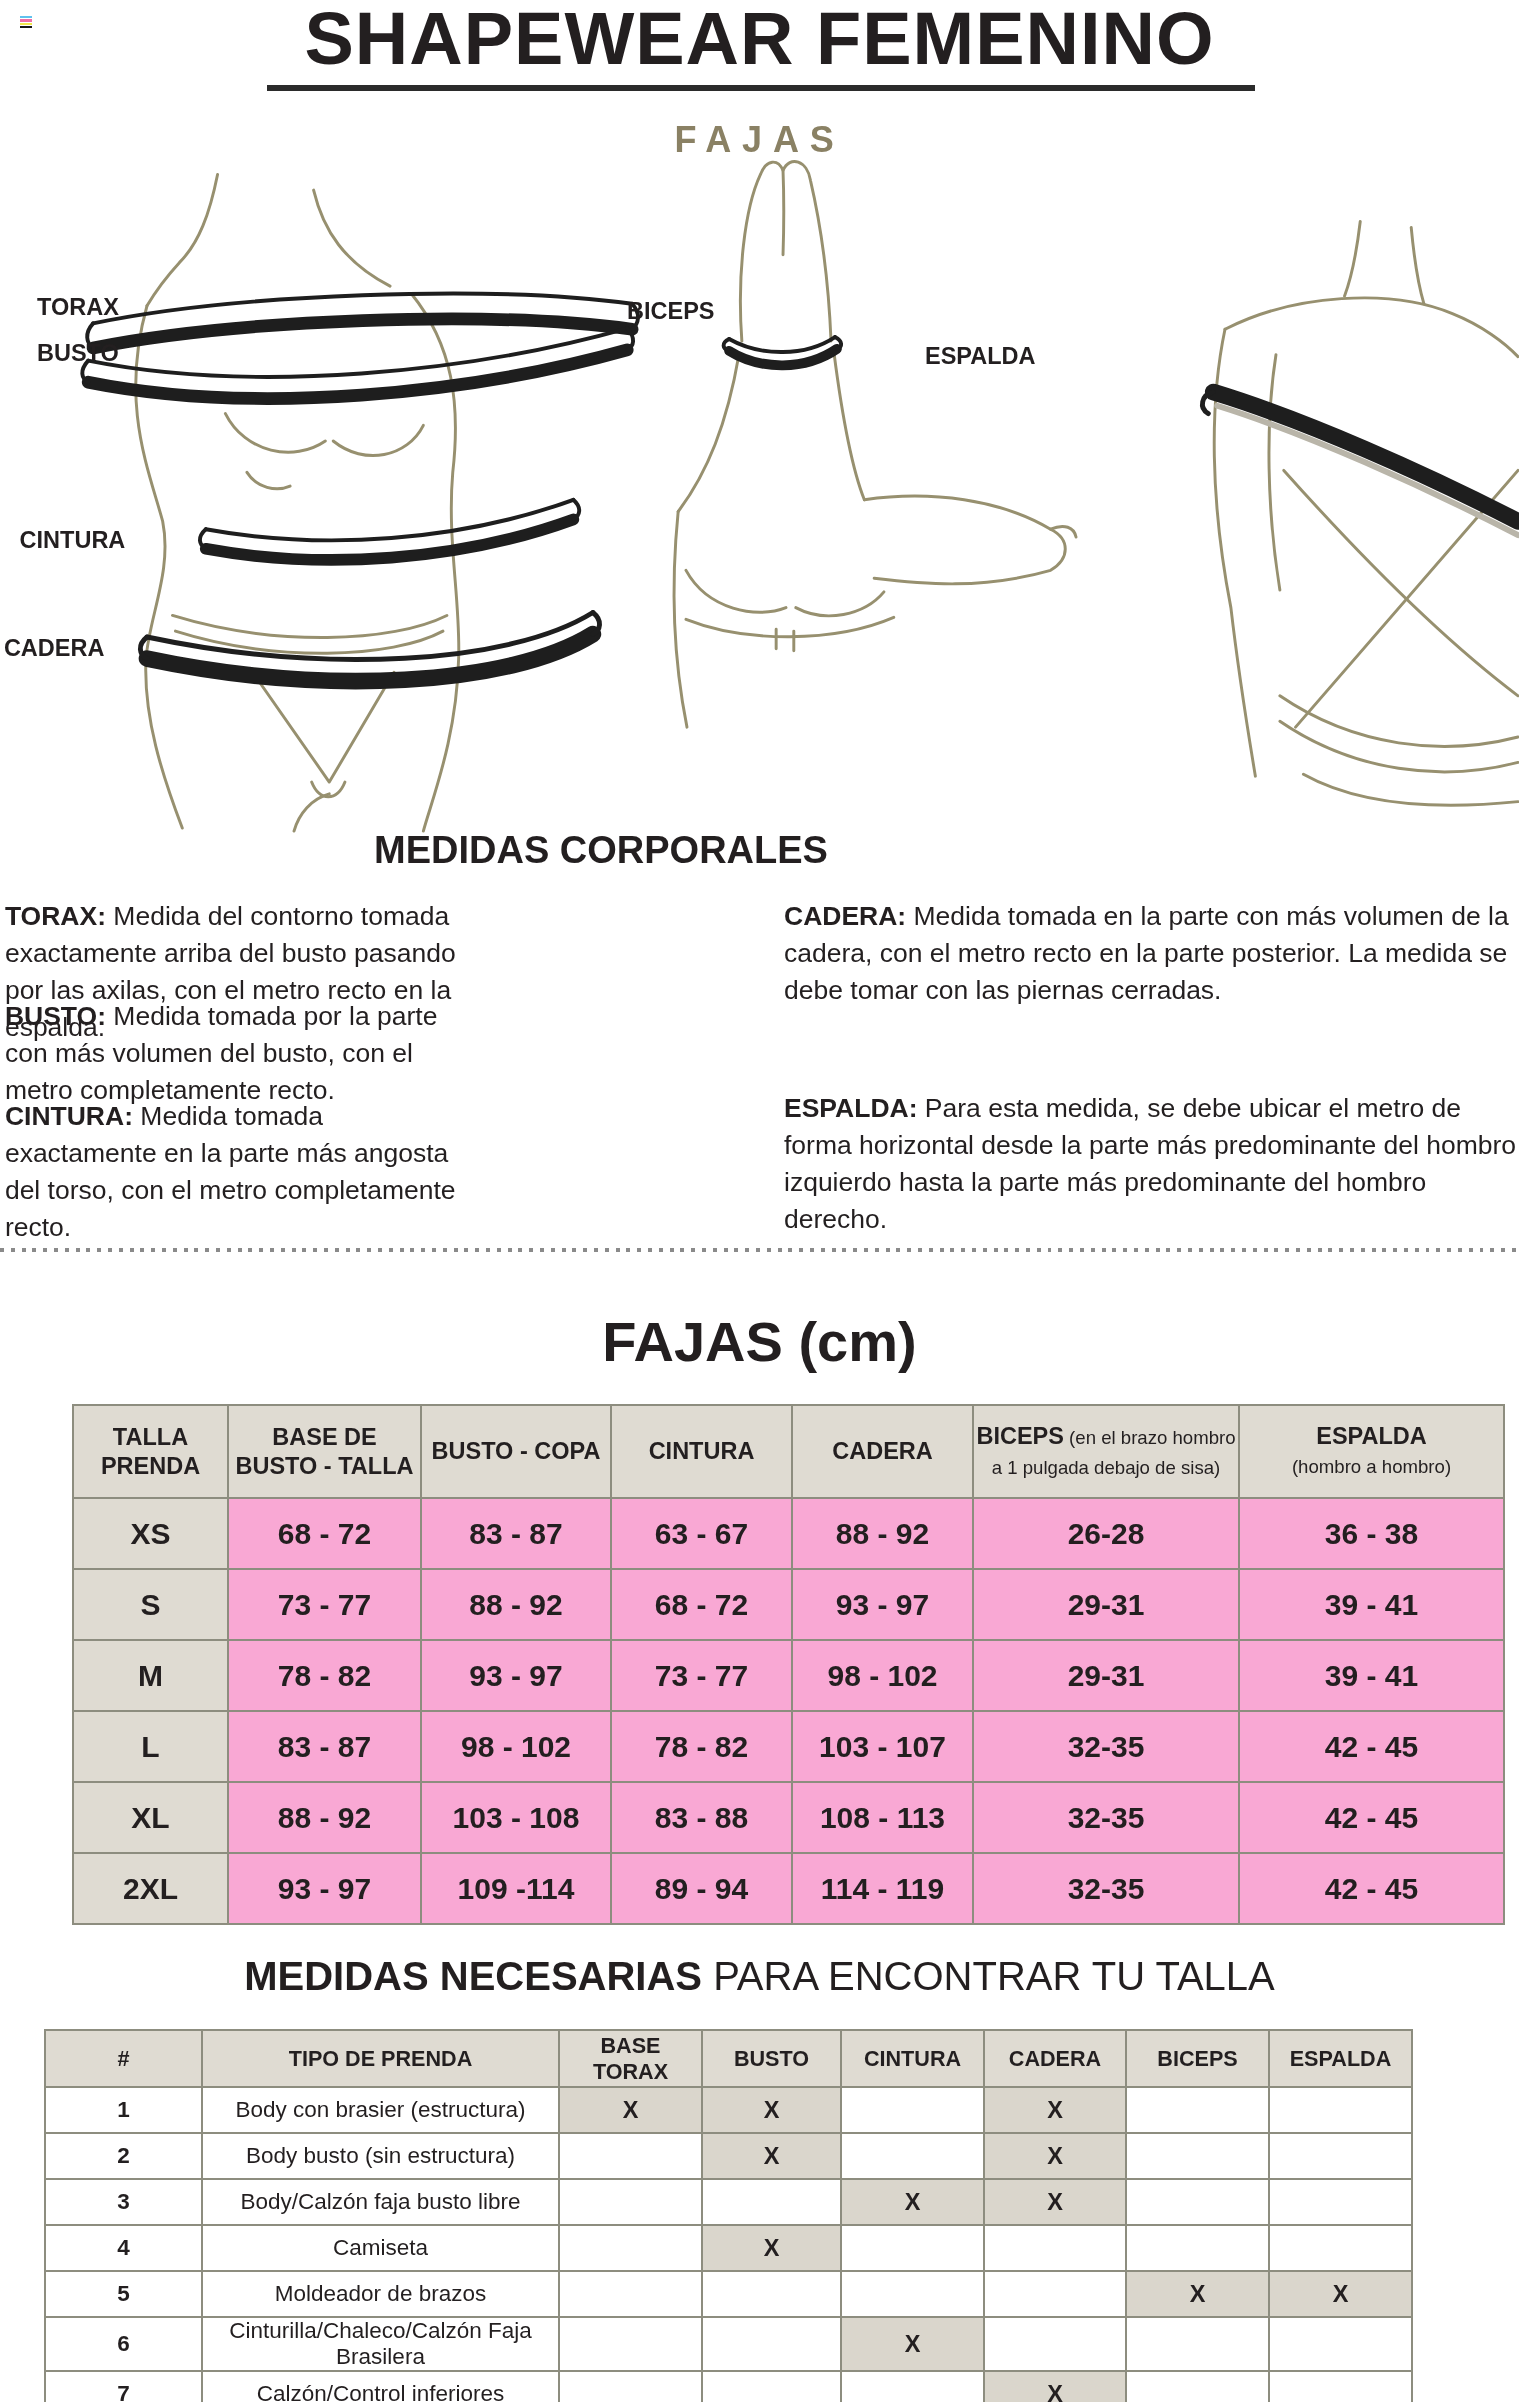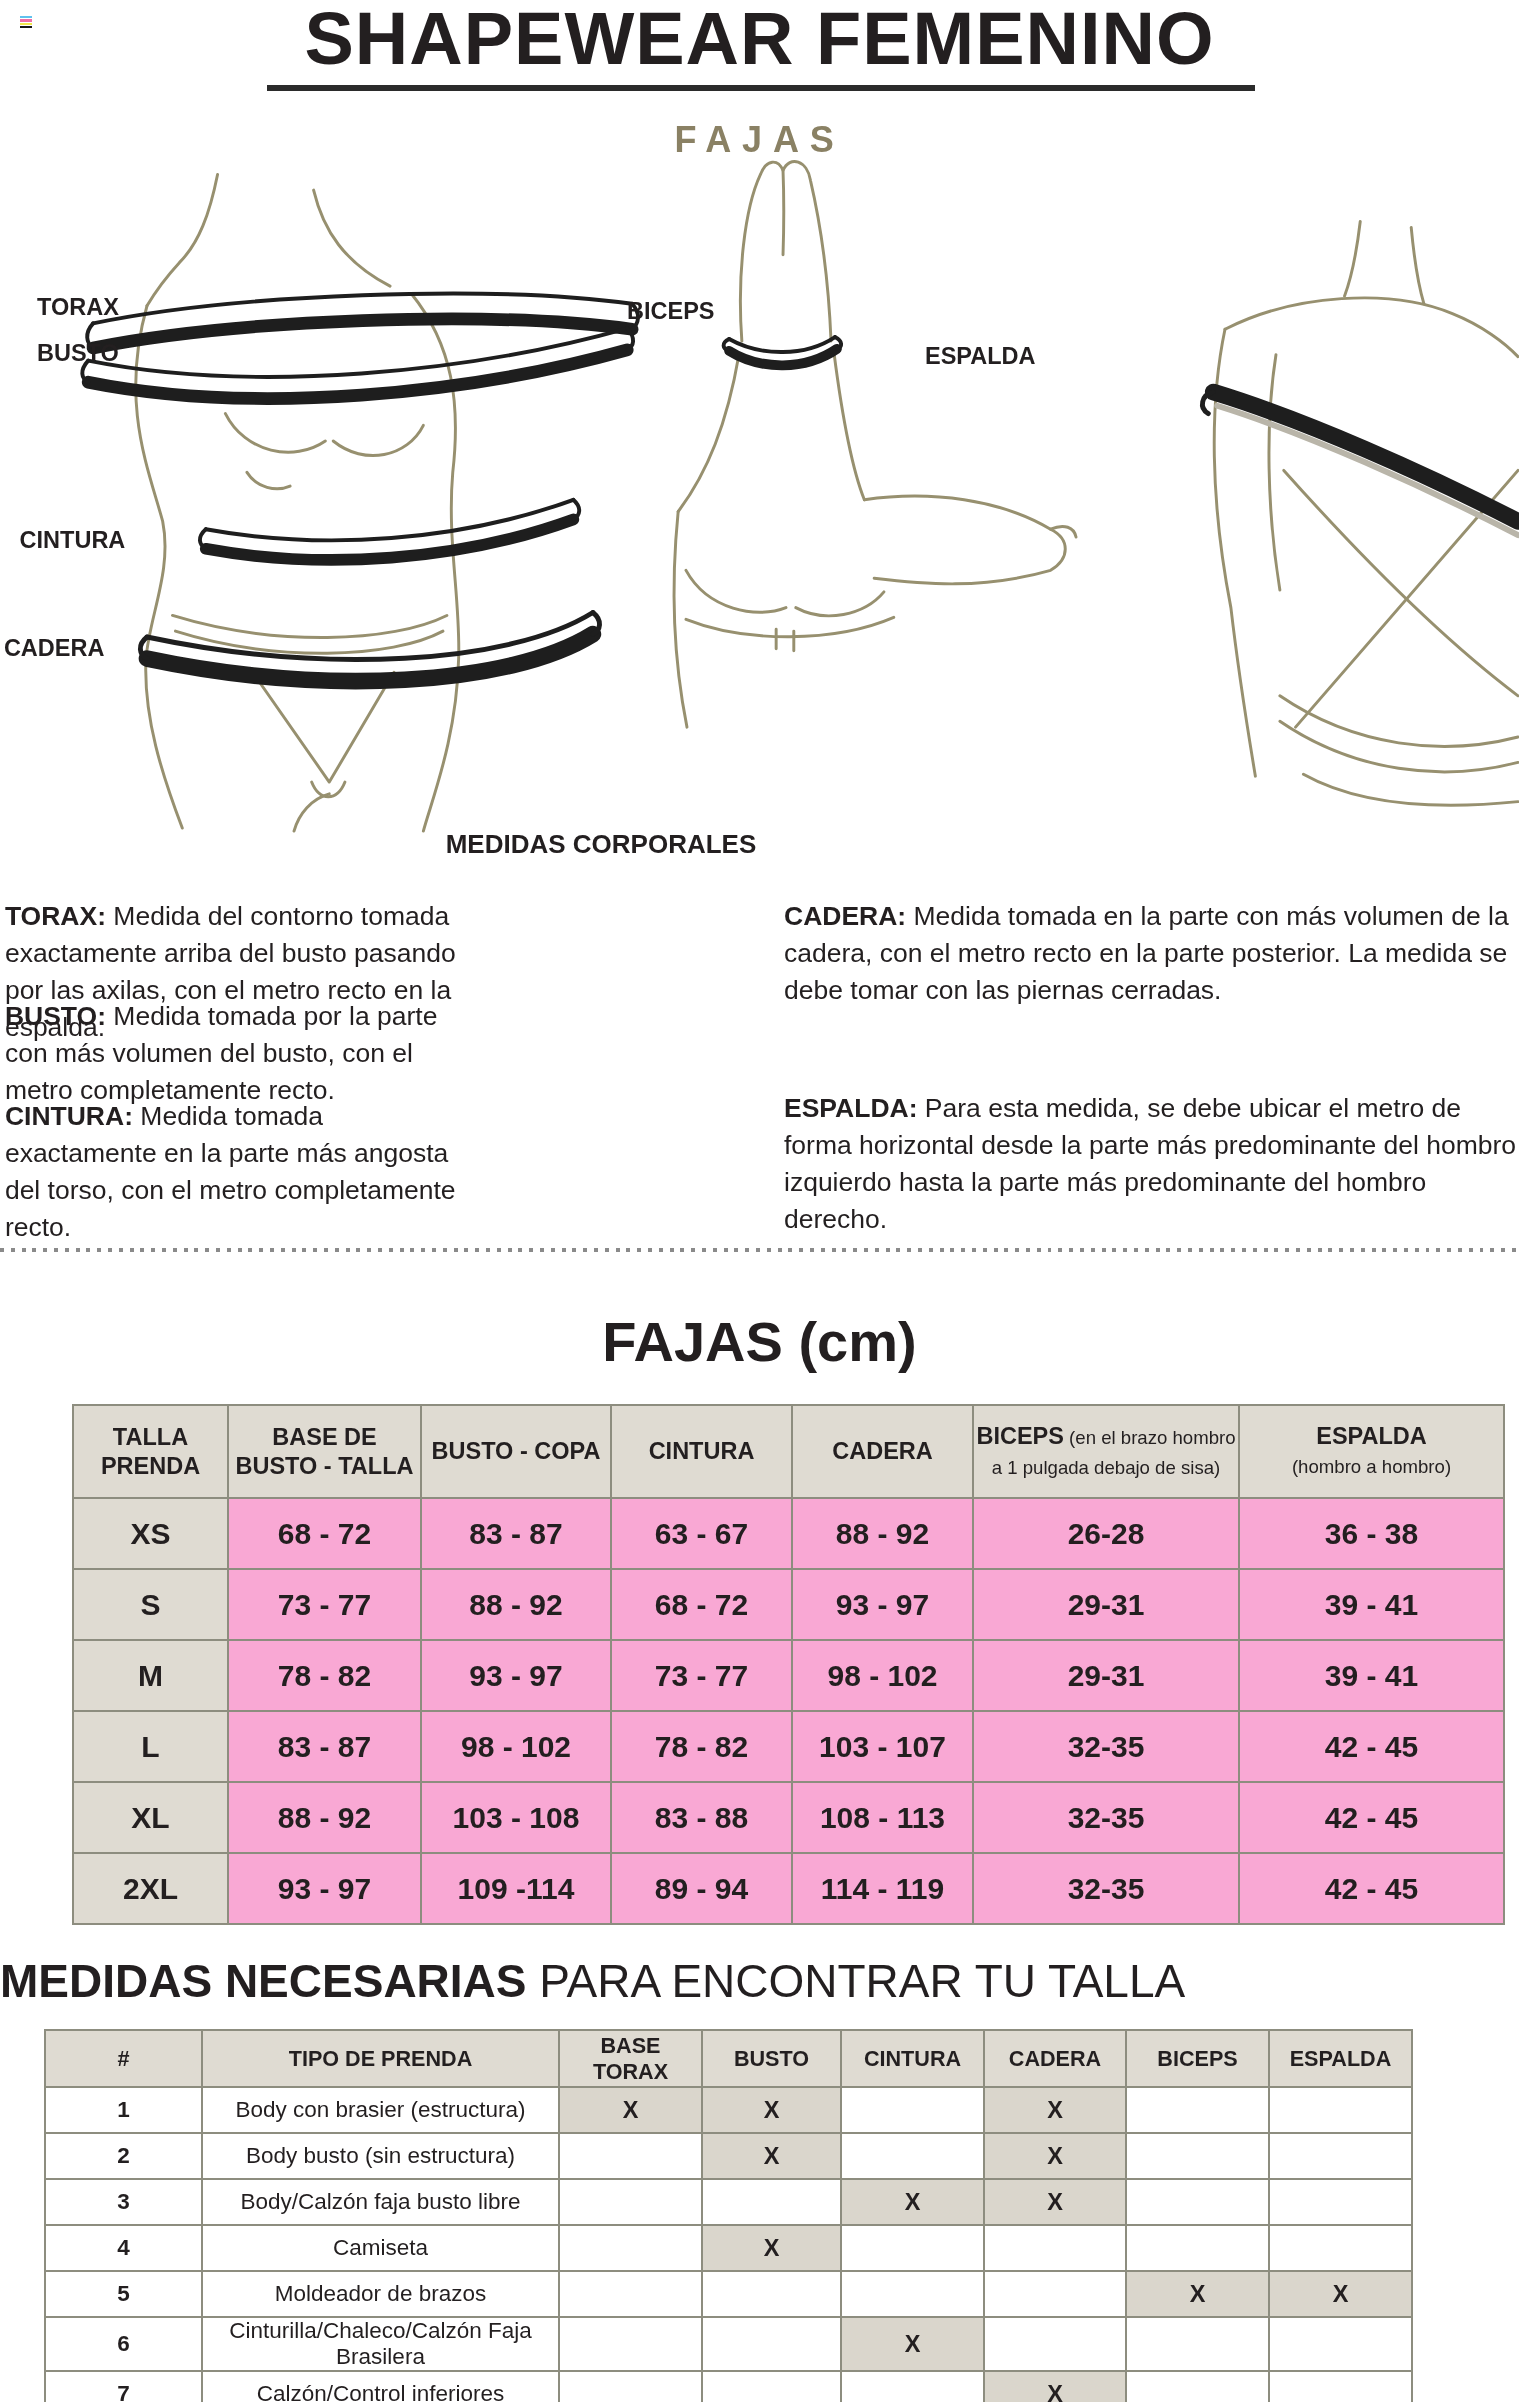--- a/index.html
+++ b/index.html
@@ -11,23 +11,23 @@
   #print-mark{left:19.6px;top:15.7px;width:12.7px;height:13.7px;display:flex;flex-direction:column;}
   #print-mark span{display:block;width:12.7px;height:2.9px;margin-bottom:1px;}
   .pm-c{background:#5fc2ee;} .pm-m{background:#ef6fa7;} .pm-y{background:#f2e84c;} .pm-k{background:#161616;}
 
   
   #main-title{left:0;top:-3.9px;width:1519px;text-align:center;font-size:74px;font-weight:800;
               letter-spacing:1px;white-space:nowrap;}
   #title-rule{left:267px;top:85px;width:988px;height:5.9px;background:#2b2b2b;}
   #subtitle{left:0;top:119px;width:1519px;text-align:center;font-size:36px;font-weight:700;
             letter-spacing:10.8px;color:#8a8164;}
-  .section-heading{width:1202px;text-align:center;font-weight:700;font-size:26px;}
+  .section-heading{width:1202px;text-align:center;font-weight:700;font-size:38px;}
   #fajas-cm-heading{left:0;top:1309px;width:1519px;text-align:center;font-weight:700;font-size:56px;}
-  #tallas-heading{left:0;top:1954px;width:1519px;text-align:left;font-size:46px;white-space:nowrap;}
+  #tallas-heading{left:0;top:1954px;width:1519px;text-align:center;font-size:40px;white-space:nowrap;}
   #tallas-heading .hb{font-weight:700;} #tallas-heading .hr{font-weight:400;}
 
   
   .diagram-label{font-size:23.5px;font-weight:700;}
 
   
   .measure-item{font-size:26.5px;line-height:37px;font-weight:400;}
   .measure-item b{font-weight:700;}
 
   

